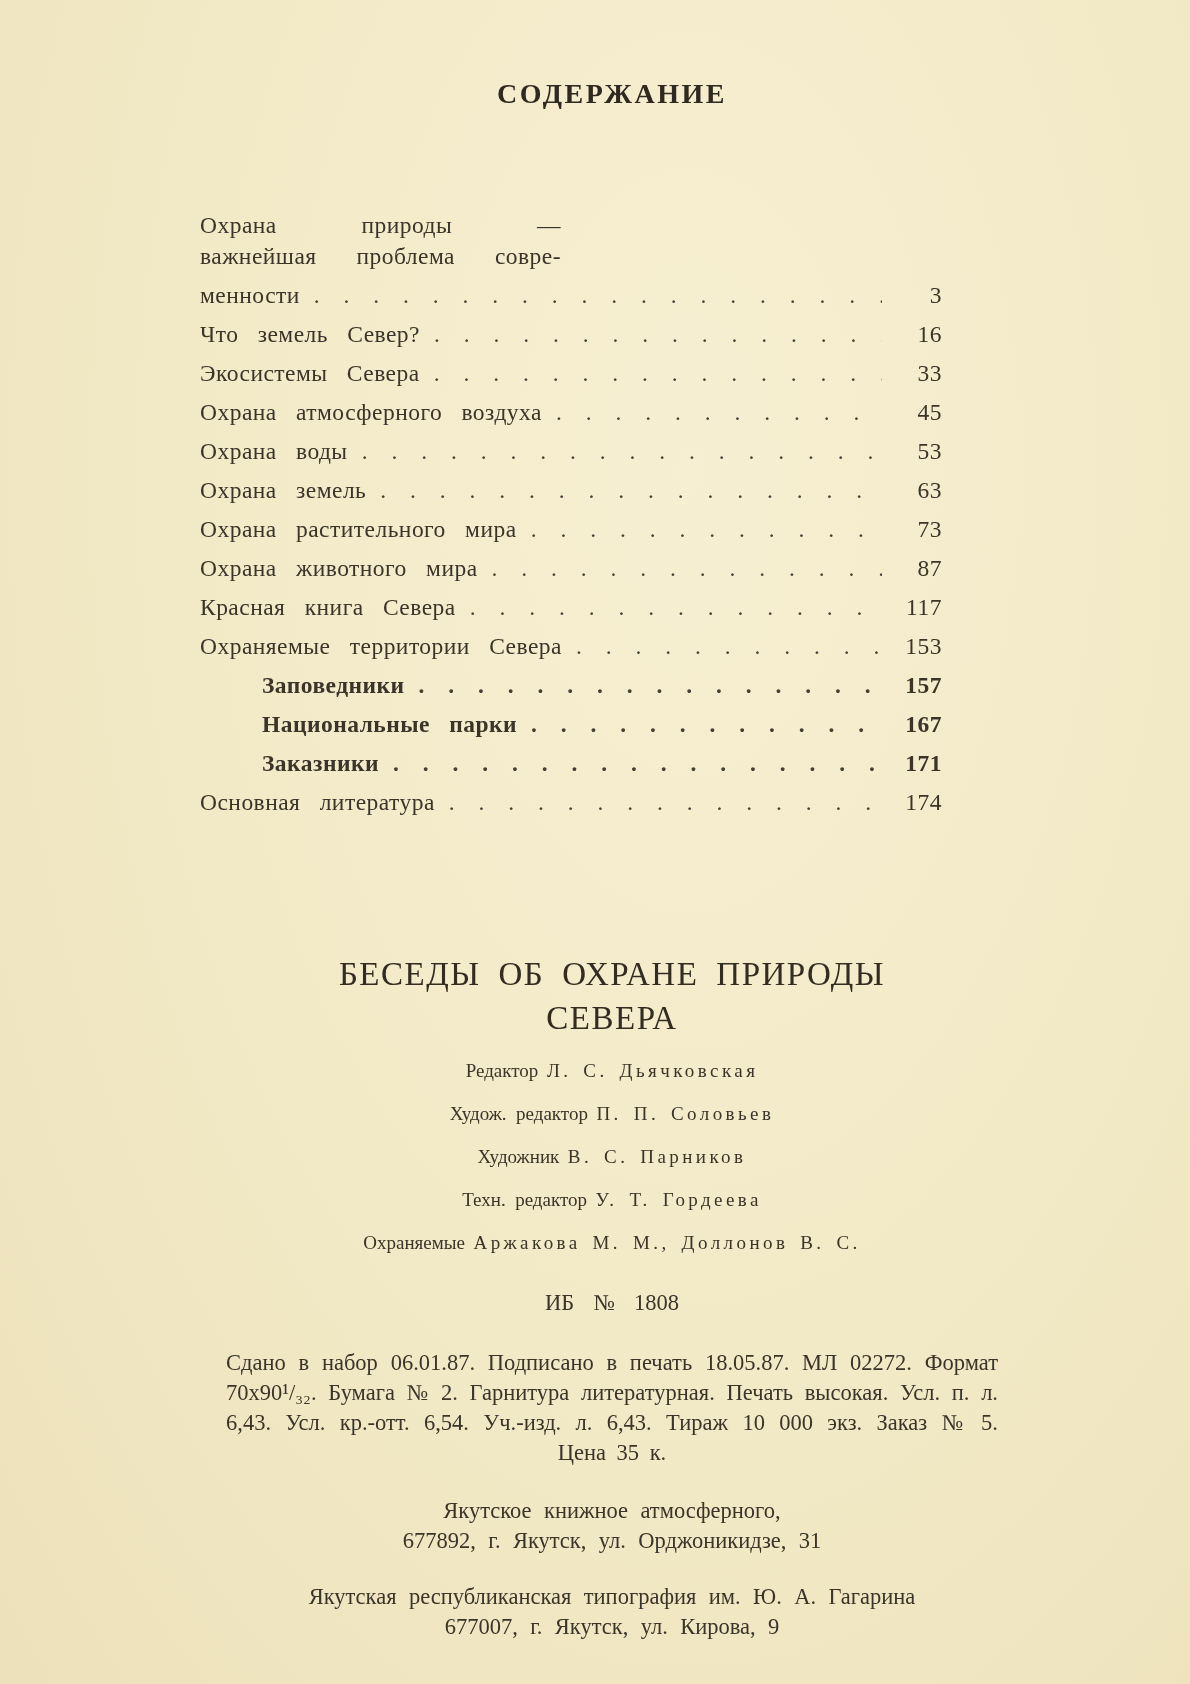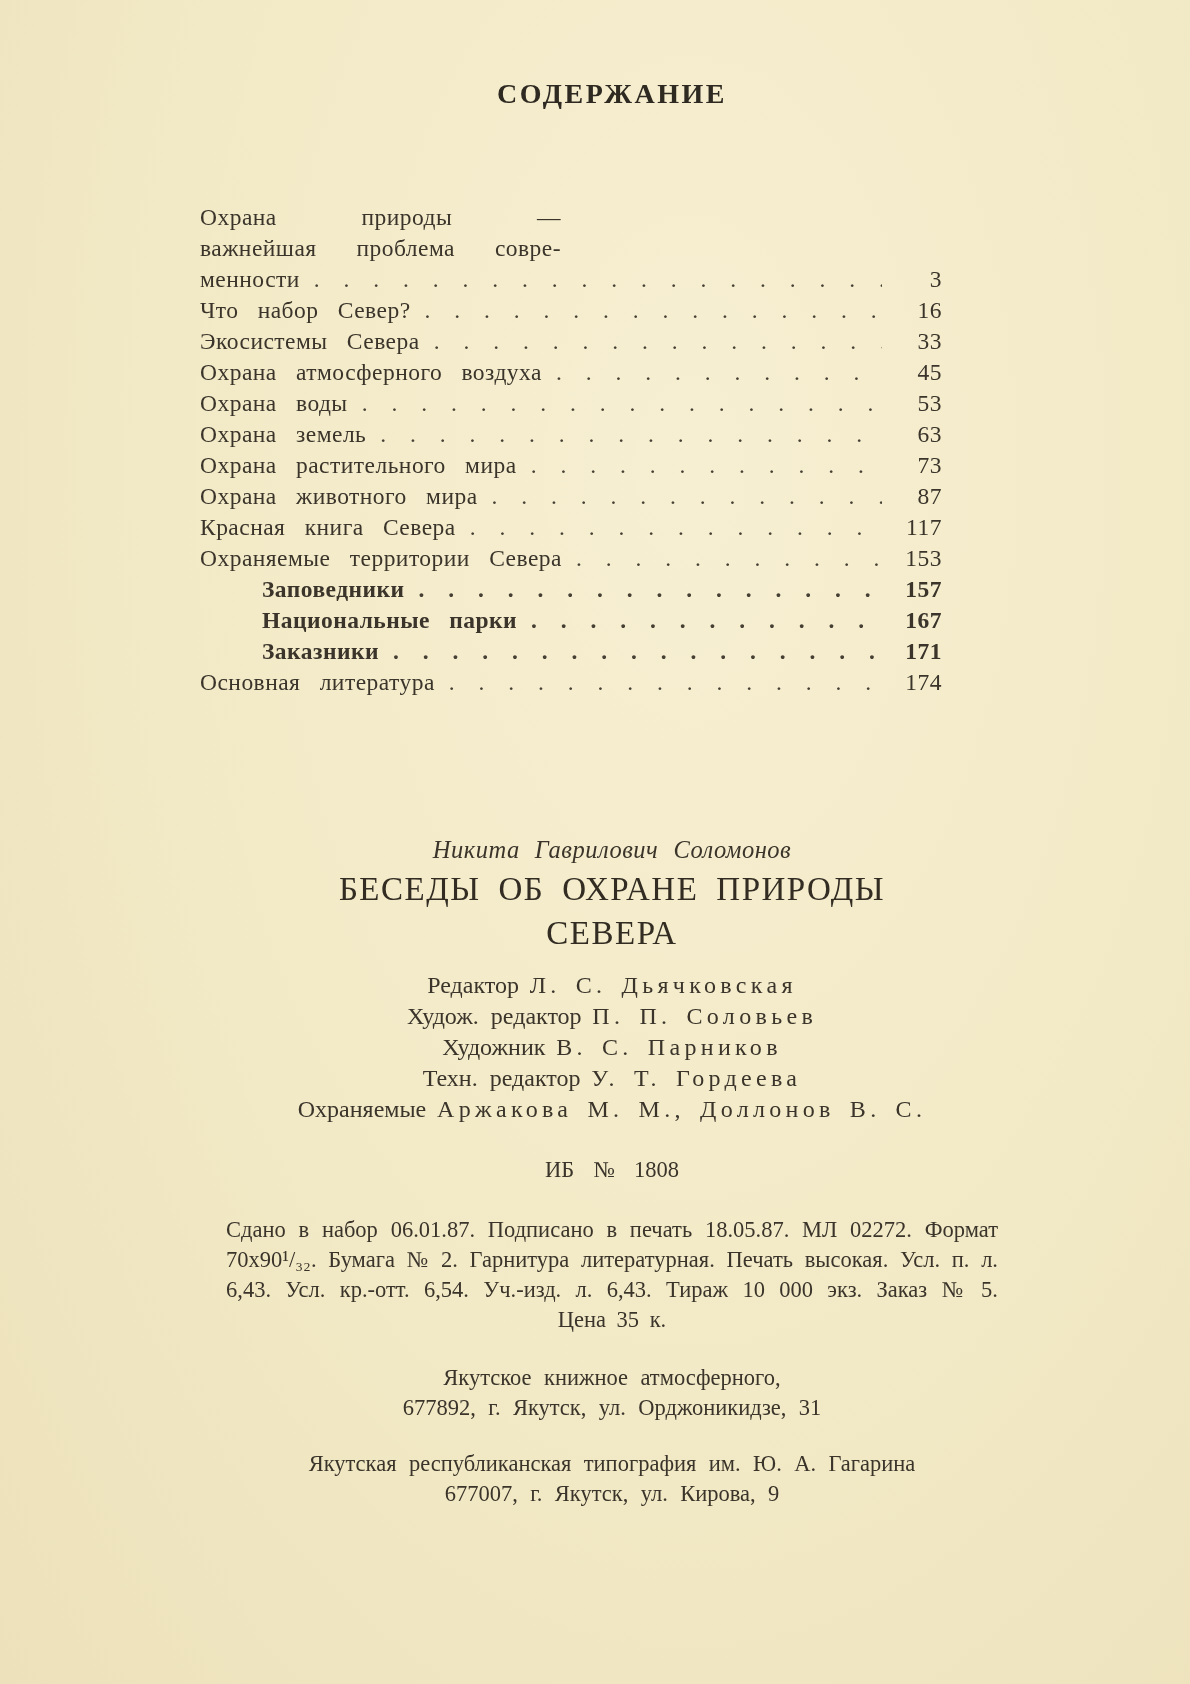--- a/index.html
+++ b/index.html
@@ -48,20 +48,21 @@
     font-size: 23.5px;
   }
   .toc-row.indent {
     padding-left: 62px;
     font-weight: bold;
   }
   .toc-label {
     white-space: nowrap;
     word-spacing: 0.55em;
     letter-spacing: 0.02em;
+    margin-top: 8px;
   }
   .toc-row.fill .toc-label {
     flex: 1;
     white-space: normal;
     text-align: justify;
     text-align-last: justify;
   }
   .toc-dots {
     flex: 1;
     overflow: hidden;
@@ -93,23 +94,23 @@
     margin: 7px 0 0 0;
     font-size: 33px;
     letter-spacing: 1.5px;
     word-spacing: 0.25em;
     color: #322c23;
   }
   .credits {
     margin-top: 18px;
   }
   .credit-row {
-    margin: 0;
+    margin: 12px;
     line-height: 31px;
-    font-size: 24px;
+    font-size: 19px;
   }
   .credit-role {
     margin-right: 0.45em;
     word-spacing: 0.25em;
   }
   .credit-name {
     letter-spacing: 0.18em;
     word-spacing: 0.2em;
   }
   .ib {
@@ -154,21 +155,21 @@
 
   </div>
 
   <div class="toc-row">
     <span class="toc-label">менности</span>
     <span class="toc-dots">. . . . . . . . . . . . . . . . . . . . . . . . . . . . . . . . . . . . . . . . </span>
     <span class="toc-page">3</span>
   </div>
 
   <div class="toc-row">
-    <span class="toc-label">Что набор Север?</span>
+    <span class="toc-label">Что земель Север?</span>
     <span class="toc-dots">. . . . . . . . . . . . . . . . . . . . . . . . . . . . . . . . . . . . . . . . </span>
     <span class="toc-page">16</span>
   </div>
 
   <div class="toc-row">
     <span class="toc-label">Экосистемы Севера</span>
     <span class="toc-dots">. . . . . . . . . . . . . . . . . . . . . . . . . . . . . . . . . . . . . . . . </span>
     <span class="toc-page">33</span>
   </div>
 
@@ -233,21 +234,20 @@
   </div>
 
   <div class="toc-row">
     <span class="toc-label">Основная литература</span>
     <span class="toc-dots">. . . . . . . . . . . . . . . . . . . . . . . . . . . . . . . . . . . . . . . . </span>
     <span class="toc-page">174</span>
   </div>
 </div>
 
   <div class="colophon">
-    <p class="author">Никита Гаврилович Соломонов</p>
     <p class="book-title">БЕСЕДЫ ОБ ОХРАНЕ ПРИРОДЫ</p>
     <p class="book-title">СЕВЕРА</p>
 
     <div class="credits">
   <p class="credit-row">
     <span class="credit-role">Редактор</span><span class="credit-name">Л. С. Дьячковская</span>
   </p>
 
   <p class="credit-row">
     <span class="credit-role">Худож. редактор</span><span class="credit-name">П. П. Соловьев</span>

